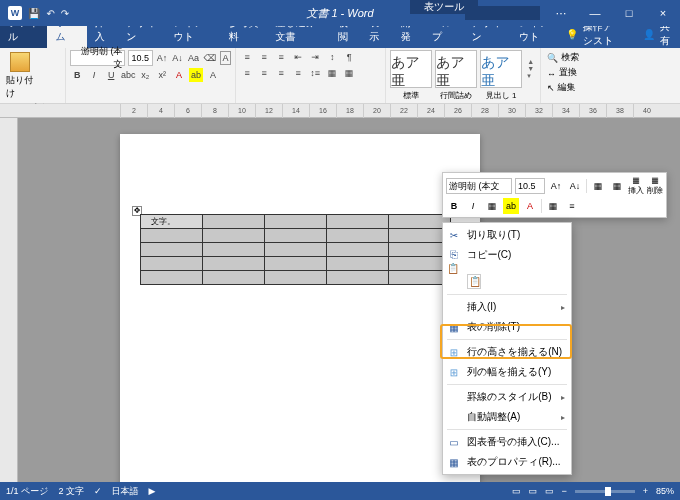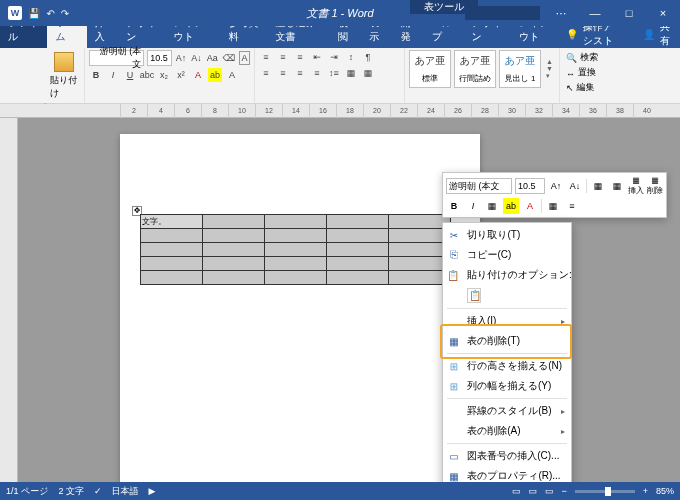--- a/index.html
+++ b/index.html
@@ -21,38 +21,38 @@
 .ribtabs .tab { padding: 4px 8px; cursor: pointer; }
 .ribtabs .tab.active { background: #f3f3f3; color: #2b579a; }
 .ribtabs .tab.file { background: #1e3f73; }
 .ribtabs .right { margin-left: auto; display: flex; align-items: center; padding-right: 8px; gap: 4px; }
 
 
 .ribbon { height: 56px; background: #f3f3f3; border-bottom: 1px solid #d4d4d4; display: flex; font-size: 9px; }
 .group { border-right: 1px solid #e1e1e1; padding: 2px 4px; display: flex; flex-direction: column; position: relative; }
 .group .lbl { text-align: center; font-size: 8px; color: #666; margin-top: auto; }
 .group .row { display: flex; align-items: center; gap: 3px; }
-.btn-lg { width: 32px; display: flex; flex-direction: column; align-items: center; gap: 2px; padding: 2px; margin-left: 44px; }
+.btn-lg { width: 32px; display: flex; flex-direction: column; align-items: center; gap: 2px; padding: 2px; }
 .btn-lg .ic { width: 20px; height: 20px; }
 .fontbox, .sizebox { border: 1px solid #c0c0c0; background: #fff; font-size: 9px; padding: 1px 2px; height: 16px; display: flex; align-items: center; }
 .fontbox { width: 70px; text-align: right; } .sizebox { width: 30px; }
 .minibtn { width: 14px; height: 14px; border: 1px solid transparent; display: inline-flex; align-items: center; justify-content: center; font-size: 9px; color: #444; }
 .stylebtn { border: 1px solid #c0c0c0; background: #fff; width: 42px; height: 38px; display: flex; flex-direction: column; align-items: center; justify-content: space-between; padding: 3px 0; font-size: 8px; }
-.stylebtn .prev { font-size: 10px; color: #333; }
+.stylebtn .prev { font-size: 14px; color: #333; }
 .editbtn { display: flex; align-items: center; gap: 3px; font-size: 9px; padding: 1px 2px; }
 
 
 .docarea { position: absolute; top: 104px; left: 0; right: 0; bottom: 18px; background: #9b9b9b; }
 .hruler { height: 14px; background: #e8e8e8; border-bottom: 1px solid #bbb; position: relative; font-size: 7px; color: #555; }
 .hruler .ticks { position: absolute; left: 120px; right: 20px; top: 0; height: 14px; display: flex; }
 .hruler .ticks span { flex: 1; text-align: center; line-height: 14px; border-left: 1px solid #ccc; }
 .vruler { position: absolute; left: 0; top: 14px; width: 18px; bottom: 0; background: #e8e8e8; border-right: 1px solid #bbb; }
 .page { position: absolute; left: 120px; top: 30px; width: 360px; height: 420px; background: #fff; box-shadow: 0 2px 6px rgba(0,0,0,.3); }
 .doctable { position: absolute; left: 20px; top: 80px; border-collapse: collapse; }
-.doctable td { border: 1px solid #333; width: 62px; height: 14px; background: #c8c8c8; font-size: 8px; padding: 0 1px; }
+.doctable td { border: 1px solid #333; width: 62px; height: 14px; background: #c8c8c8; font-size: 8px; padding: 0 10px; }
 .doctable td.first { background: #d8d8d8; }
 .tblhandle { position: absolute; left: 132px; top: 104px; width: 10px; height: 10px; border: 1px solid #888; background: #fff; font-size: 8px; text-align: center; line-height: 8px; }
 
 
 .minitb { position: absolute; left: 442px; top: 172px; background: #fff; border: 1px solid #c6c6c6; box-shadow: 0 2px 8px rgba(0,0,0,.25); padding: 3px; display: flex; flex-direction: column; gap: 2px; font-size: 9px; }
 .minitb .r { display: flex; align-items: center; gap: 3px; }
 .minitb .sep { width: 1px; height: 14px; background: #ddd; }
 .minitb .mtbtn { min-width: 16px; height: 16px; display: flex; align-items: center; justify-content: center; padding: 0 2px; }
 
 
@@ -303,21 +303,20 @@
   <div class="mi">
       <span class="mic">✂</span>
       <span>切り取り(T)</span>
     </div>
   <div class="mi">
       <span class="mic">⎘</span>
       <span>コピー(C)</span>
     </div>
   <div class="mi">
       <span class="mic">📋</span>
-      <span>貼り付けのオプション:</span>
     </div>
   <div class="mi" style="padding-left:24px">
     <span class="mic" style="position:static;border:1px solid #ccc;padding:1px">📋</span>
   </div>
   <div class="sep"></div>
   <div class="mi">
       <span>挿入(I)</span>
       <span class="arr">▸</span>
     </div>
   <div class="mi">
@@ -332,21 +331,21 @@
   <div class="mi">
       <span class="mic" style="color:#5b9bd5">⊞</span>
       <span>列の幅を揃える(Y)</span>
     </div>
   <div class="sep"></div>
   <div class="mi">
       <span>罫線のスタイル(B)</span>
       <span class="arr">▸</span>
     </div>
   <div class="mi">
-      <span>表の削除(A)</span>
+      <span>自動調整(A)</span>
       <span class="arr">▸</span>
     </div>
   <div class="sep"></div>
   <div class="mi">
       <span class="mic">▭</span>
       <span>図表番号の挿入(C)...</span>
     </div>
   <div class="mi">
       <span class="mic">▦</span>
       <span>表のプロパティ(R)...</span>

